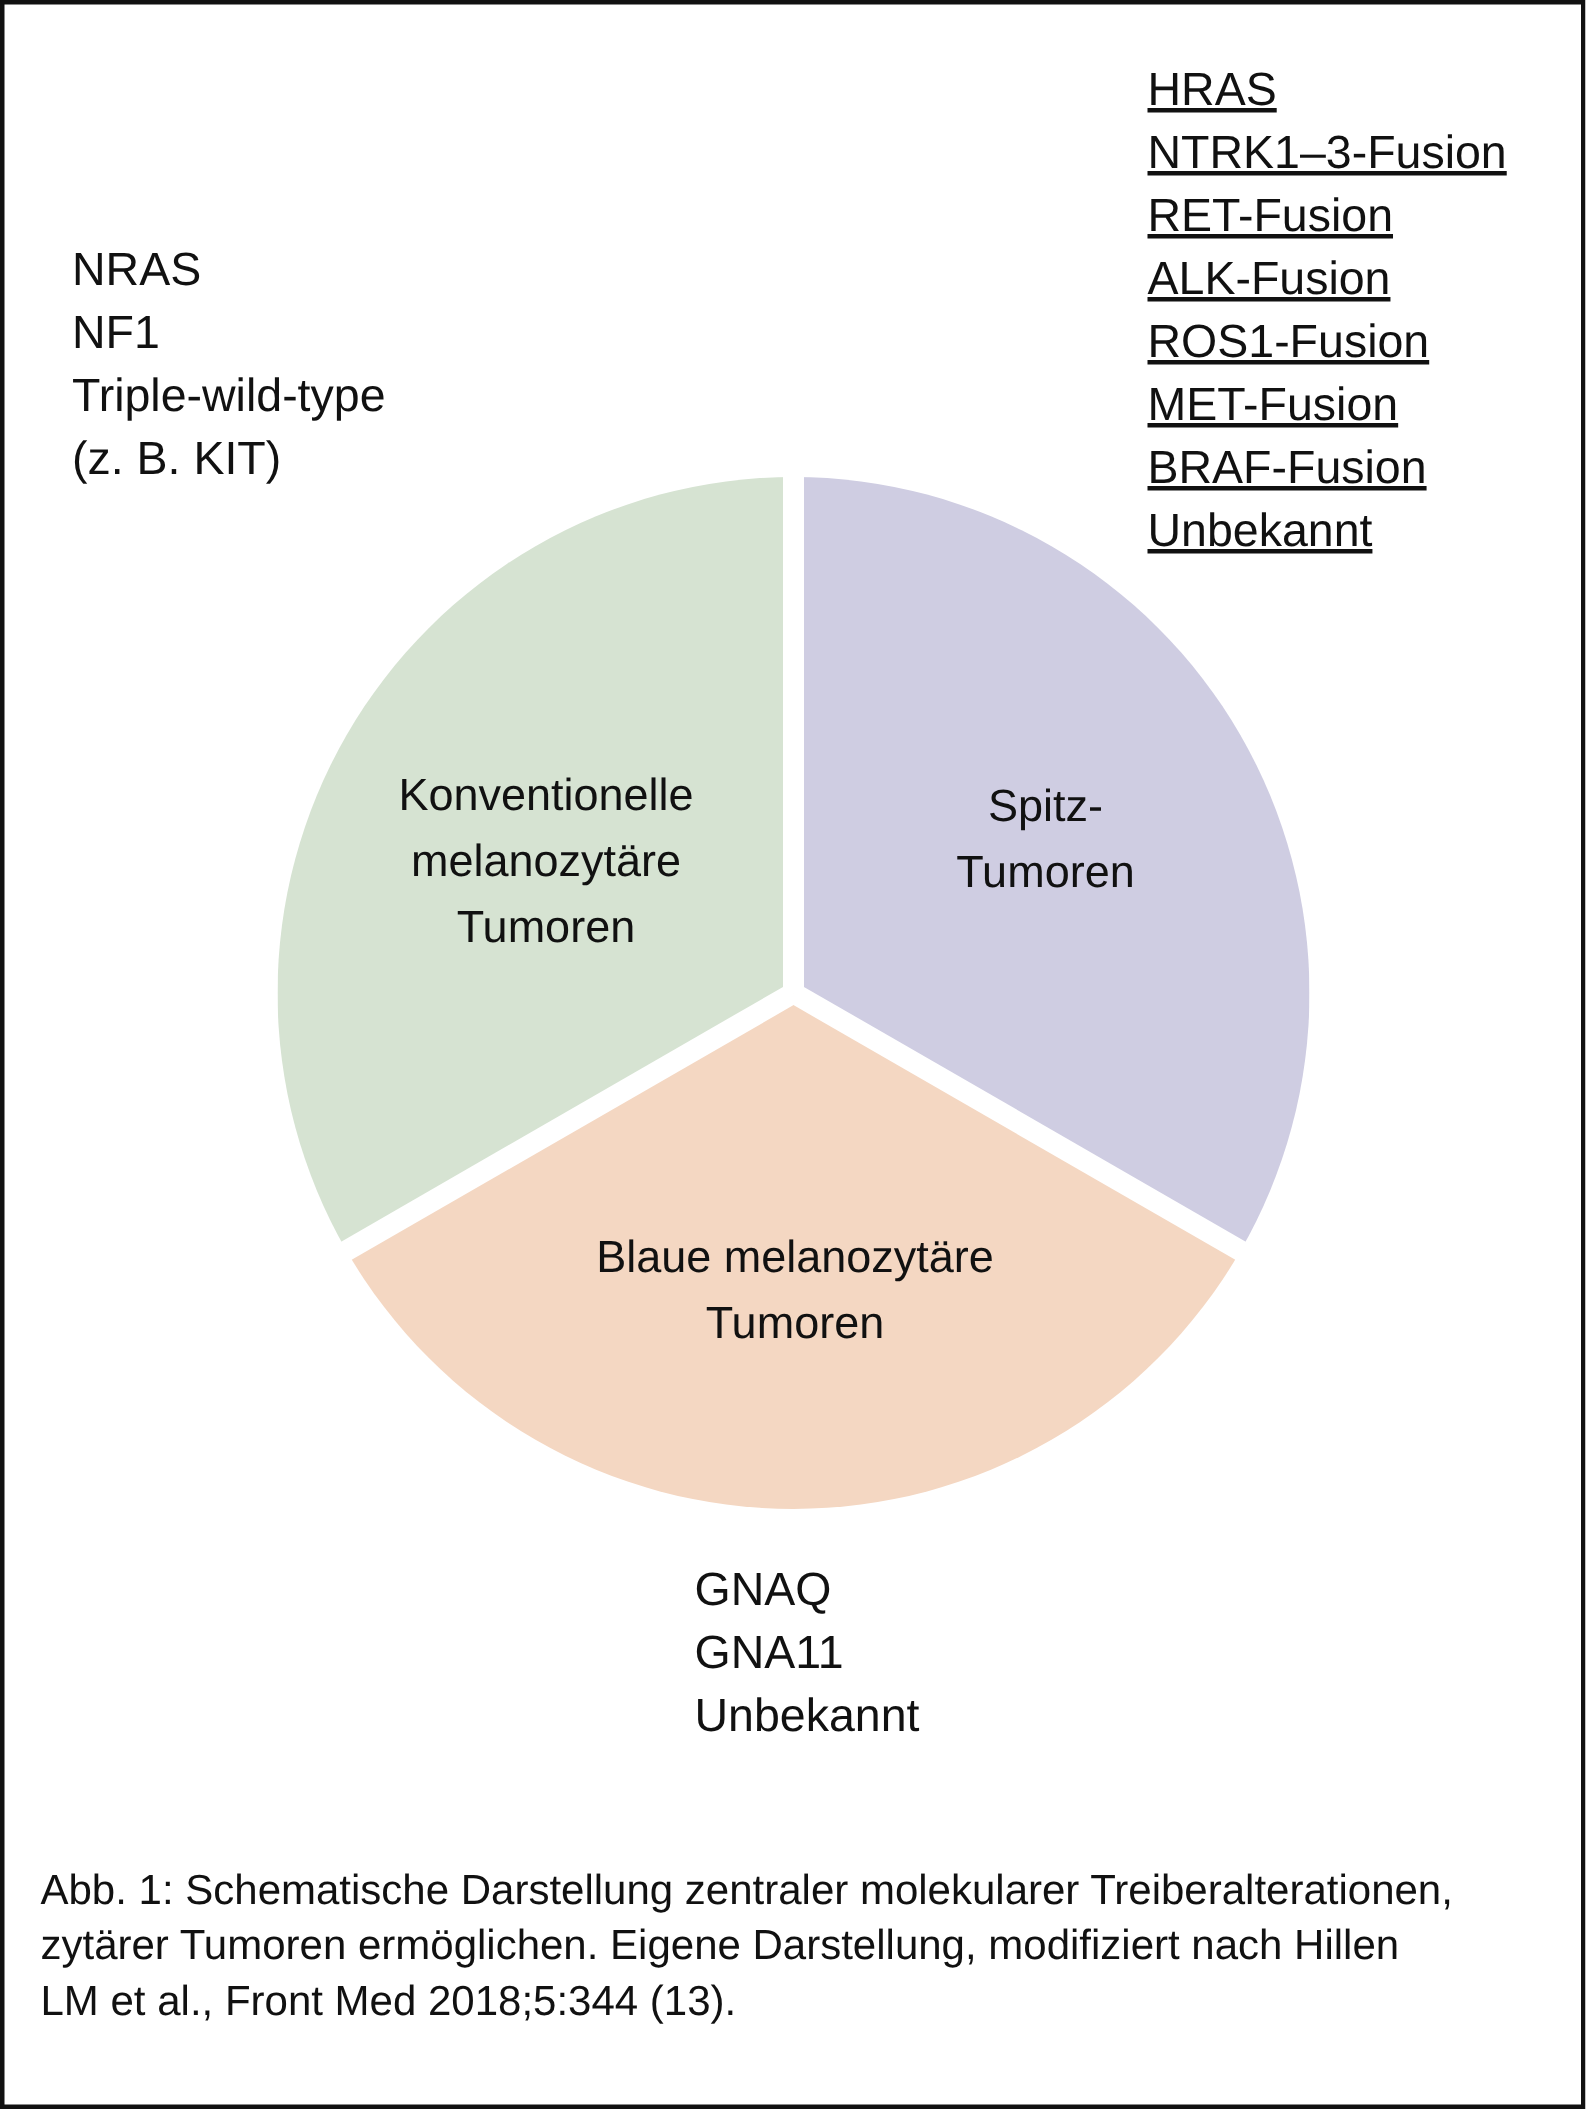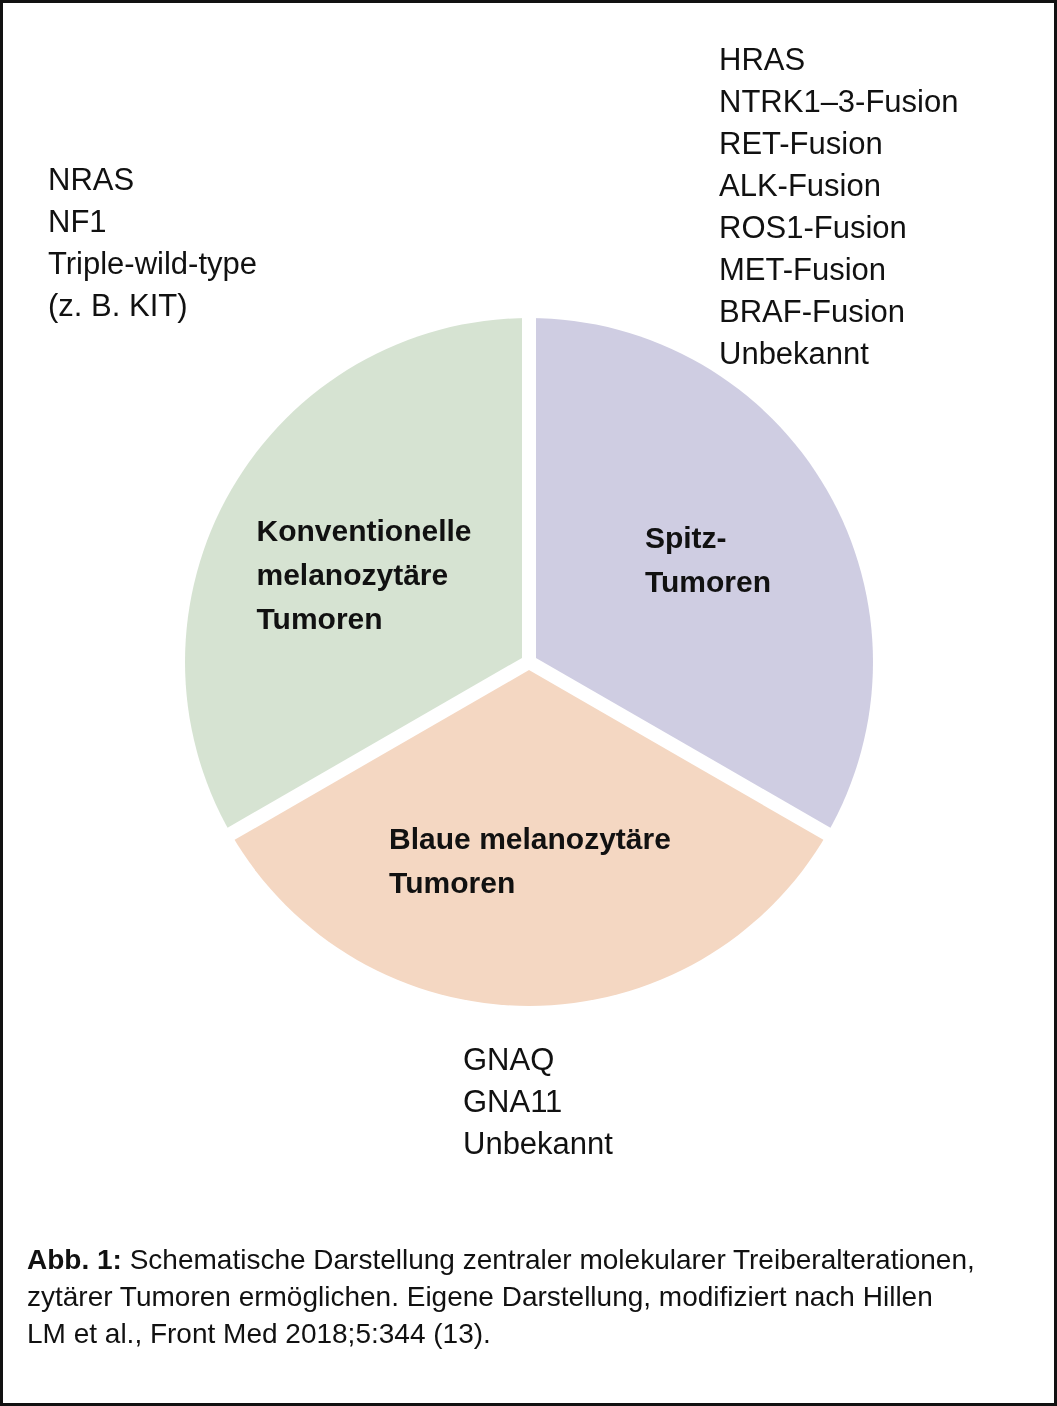--- a/index.html
+++ b/index.html
@@ -15,56 +15,56 @@
   }
 
   .gene-list {
     position: absolute;
     font-size: 31px;
     line-height: 42px;
     color: #111111;
     white-space: nowrap;
   }
   .gene-list.left   { left: 45px;  top: 156px; }
-  .gene-list.right  { left: 716px; top: 36px; }
+  .gene-list.right  { left: 762px; top: 36px; text-decoration: underline; }
   .gene-list.bottom { left: 460px; top: 1036px; }
 
   .pie-svg {
     position: absolute;
     left: 182px;
     top: 315px;
     width: 688px;
     height: 688px;
   }
 
   .slice-label {
     position: absolute;
     transform: translate(-50%, -50%);
-    text-align: left;
-    font-weight: bold;
+    text-align: center;
+    font-weight: normal;
     font-size: 30px;
     line-height: 44px;
     color: #111111;
     white-space: nowrap;
   }
   .slice-label.conventional { left: 361px; top: 572px; }
-  .slice-label.spitz        { left: 694px; top: 557px; margin-left: 11px; }
+  .slice-label.spitz        { left: 694px; top: 557px; }
   .slice-label.blue         { left: 527px; top: 858px; }
 
   .caption {
     position: absolute;
     left: 24px;
     top: 1238px;
     width: 1010px;
     font-size: 28px;
     line-height: 37px;
     color: #111111;
   }
   .caption .cap-line { white-space: nowrap; }
-  .caption strong { font-weight: bold; }
+  .caption strong { font-weight: normal; }
 </style>
 </head>
 <body>
 
 <div class="figure-frame">
 
   <div class="gene-list left">
     <div>NRAS</div>
     <div>NF1</div>
     <div>Triple-wild-type</div>

